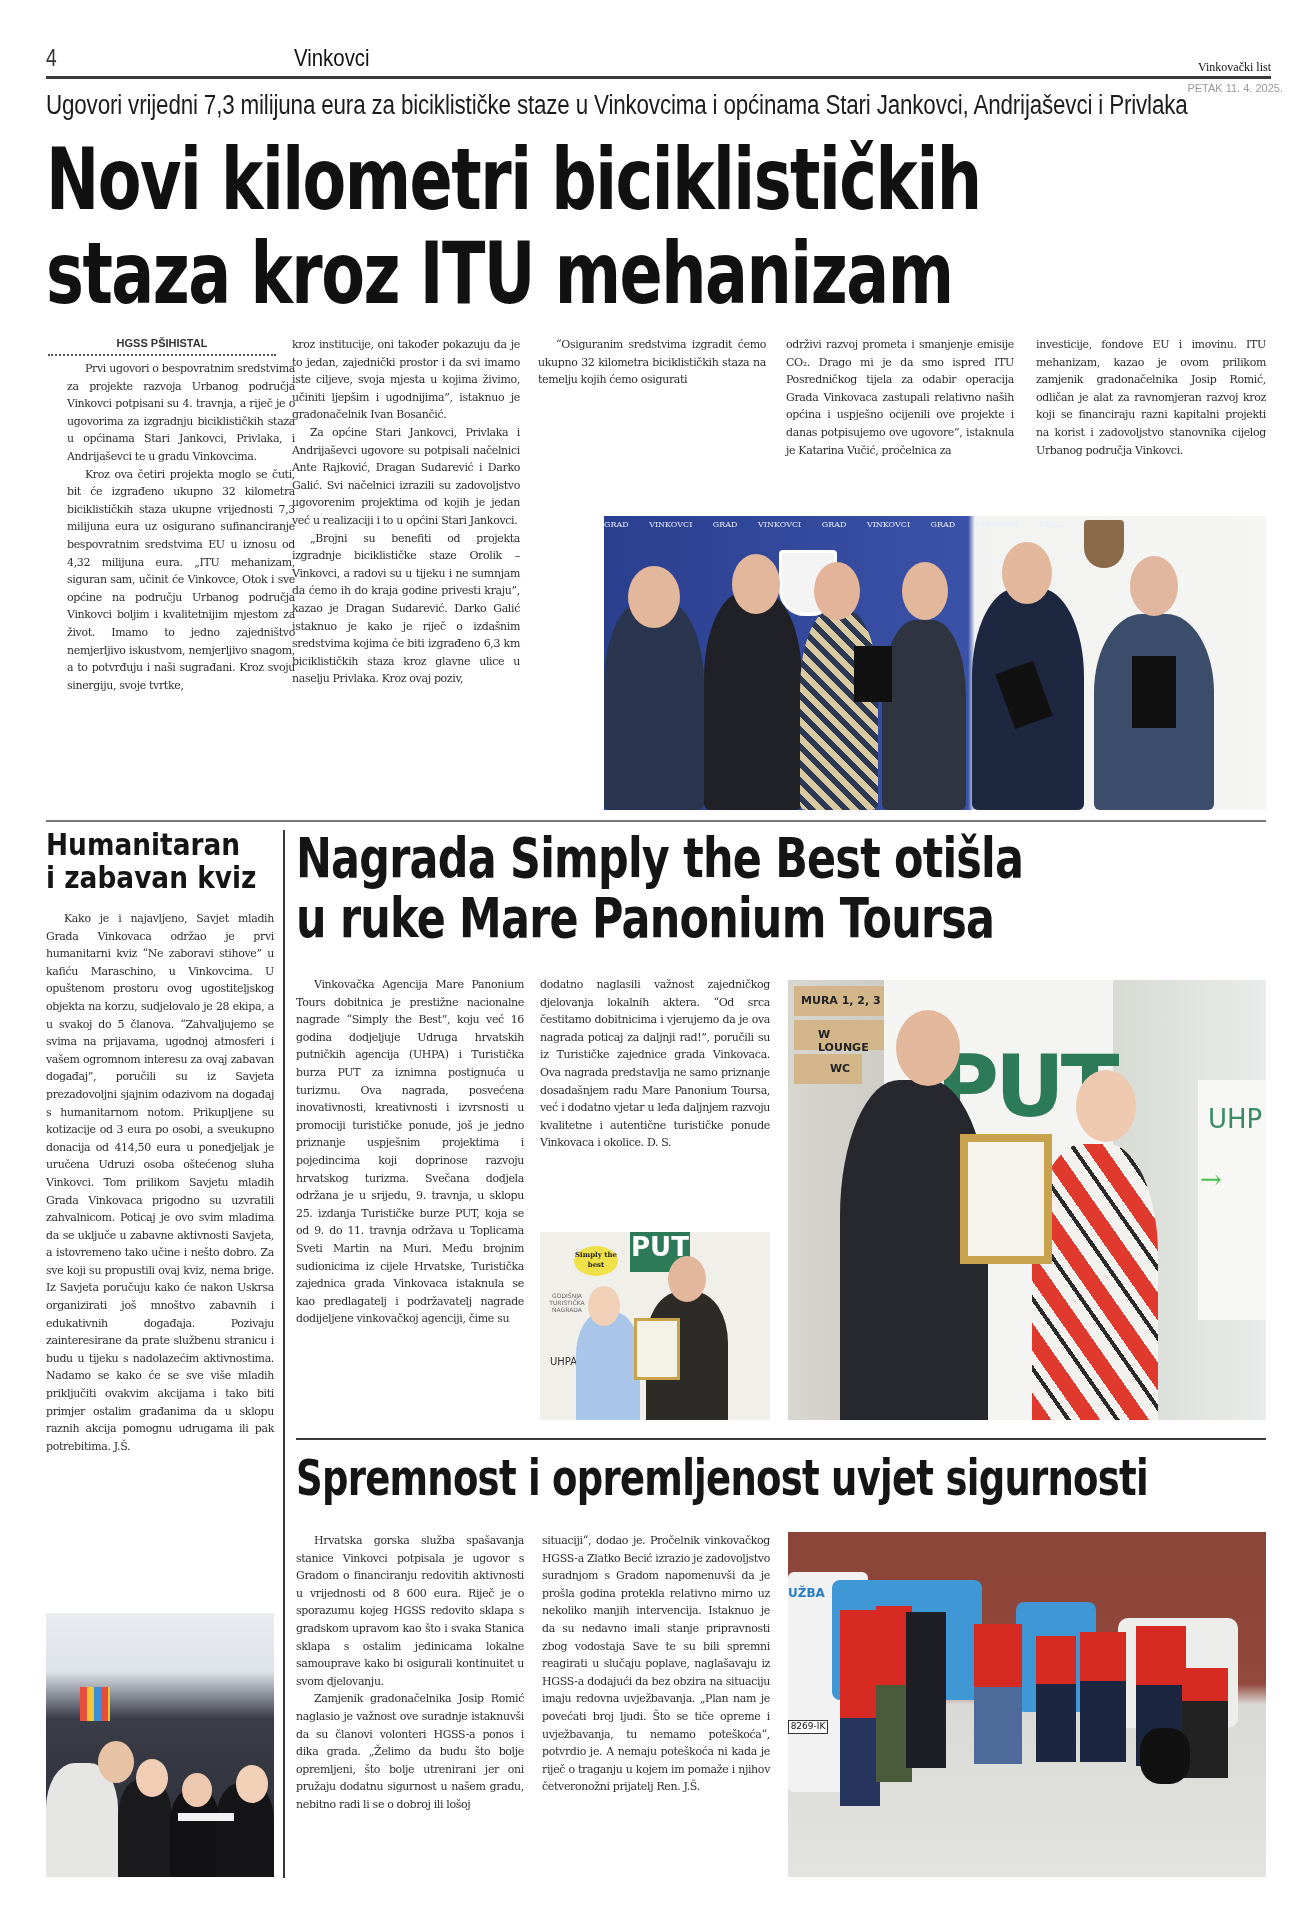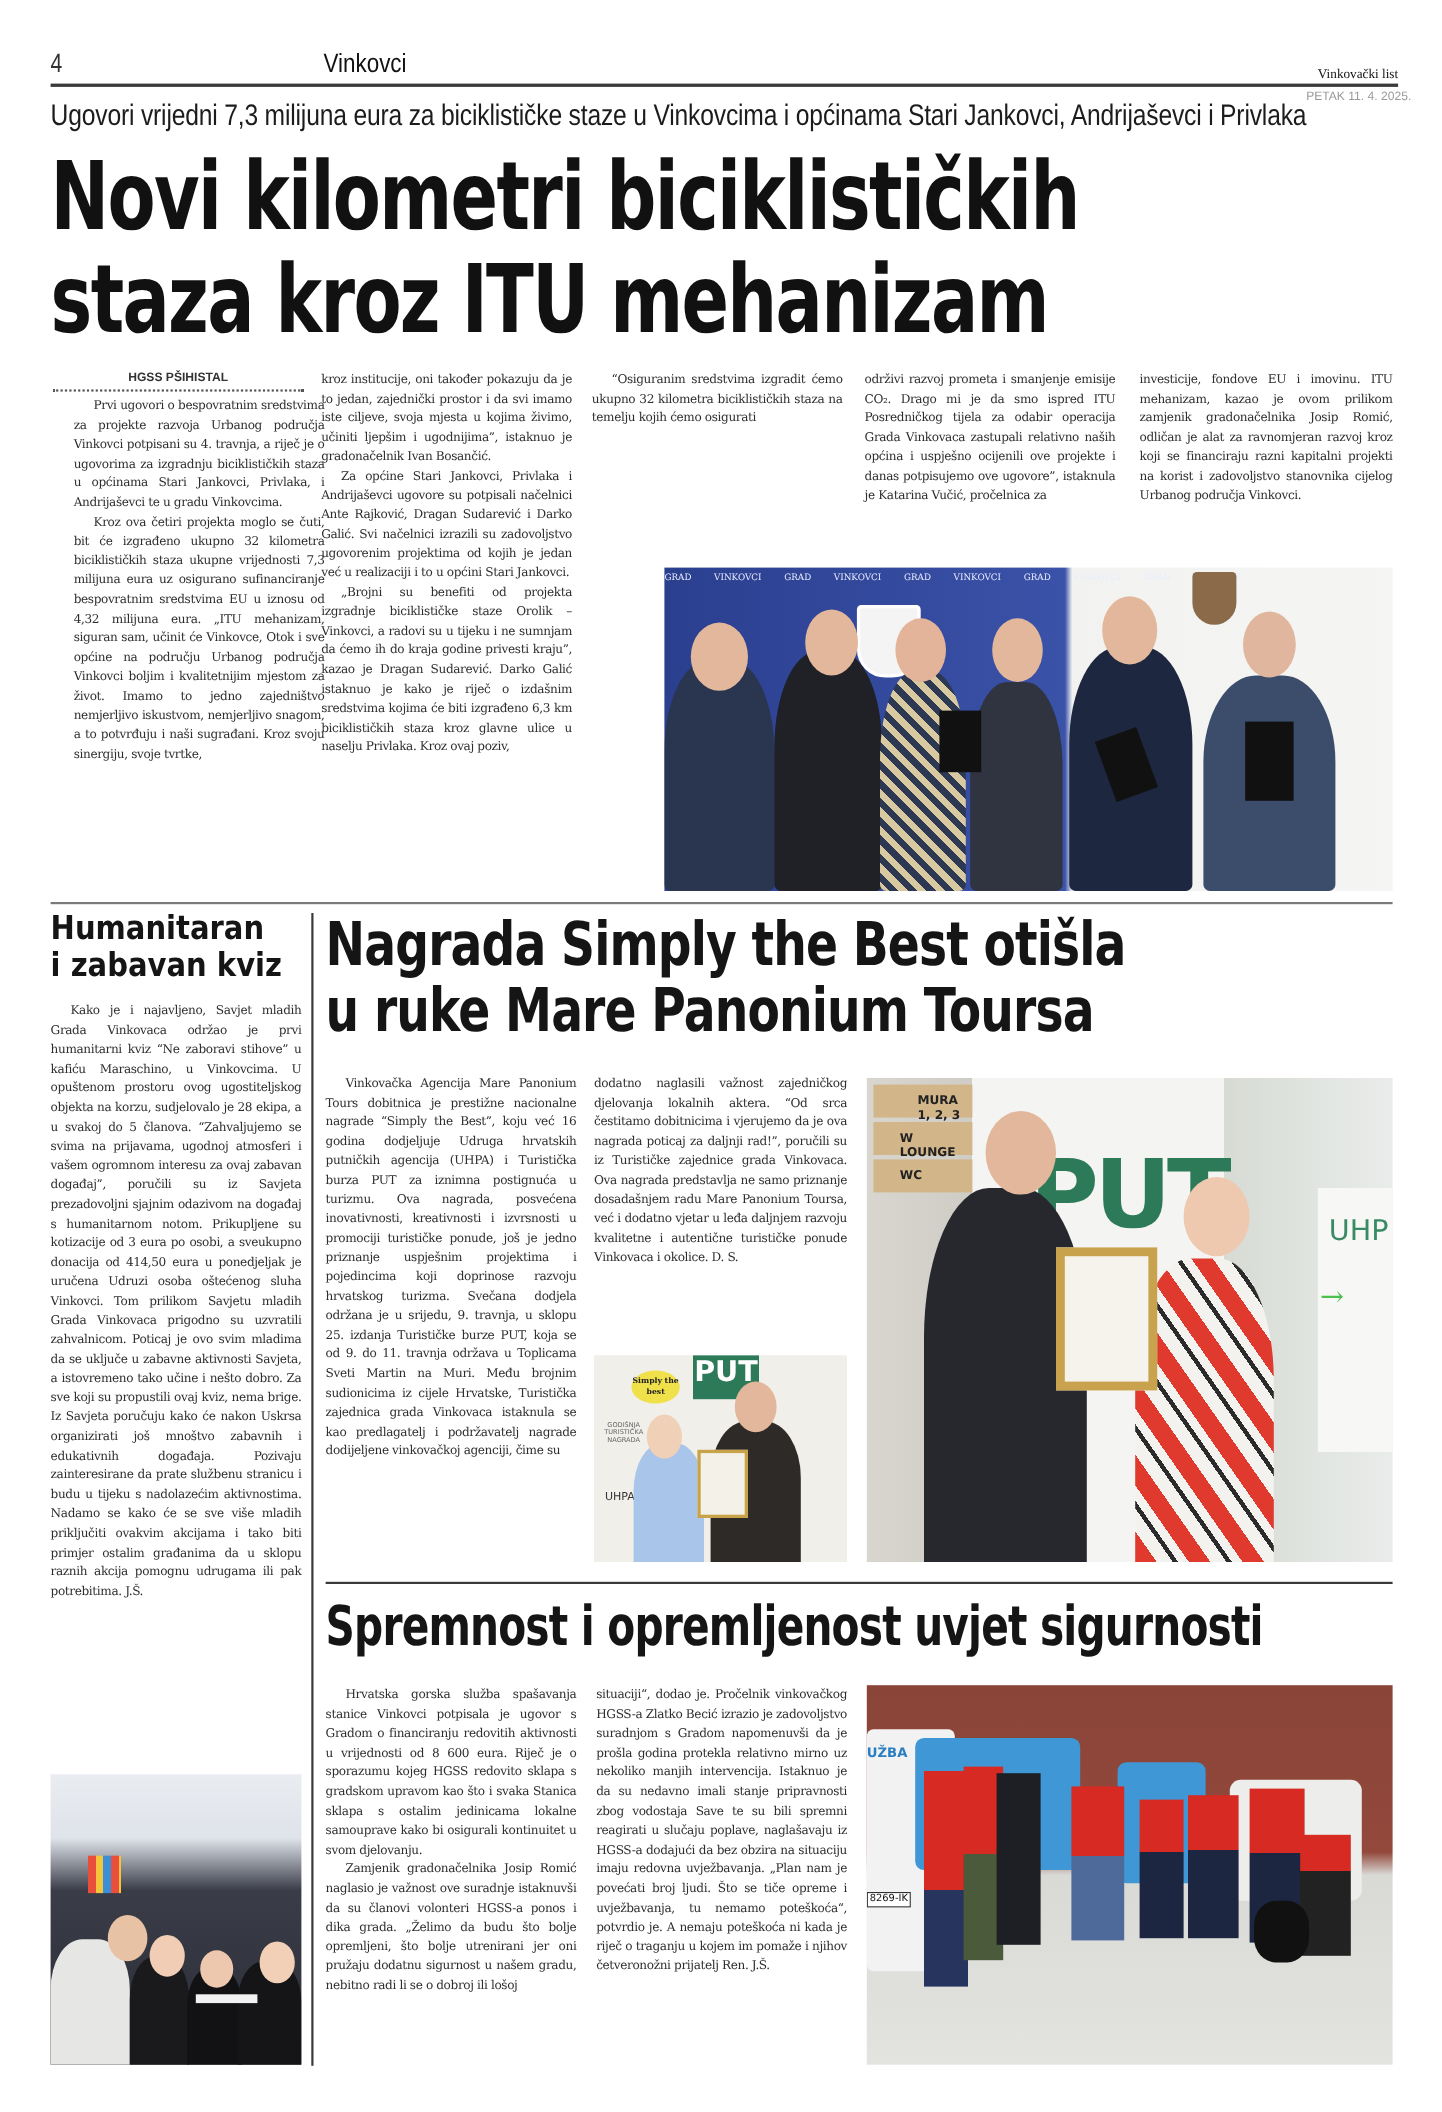--- a/index.html
+++ b/index.html
@@ -143,23 +143,23 @@
   <div style="position:absolute;left:2px;top:60px;width:50px;font-family:'DejaVu Sans',sans-serif;font-size:6px;color:#666;text-align:center;">GODIŠNJA TURISTIČKA NAGRADA</div>
   <div style="position:absolute;left:10px;top:124px;font-family:'DejaVu Sans',sans-serif;font-size:10px;color:#333;">UHPA</div>
   <div style="position:absolute;left:36px;top:80px;width:64px;height:108px;background:#a9c6ea;border-radius:40% 40% 0 0;"></div>
   <div class="head" style="left:48px;top:54px;width:32px;height:40px;background:#f0d0b6;"></div>
   <div style="position:absolute;left:106px;top:60px;width:82px;height:128px;background:#2e2a28;border-radius:40% 40% 0 0;"></div>
   <div class="head" style="left:128px;top:24px;width:38px;height:46px;"></div>
   <div style="position:absolute;left:94px;top:86px;width:46px;height:62px;background:#f3f1e8;border:3px solid #c9a34a;"></div>
 </div>
 
 <div class="abs photo ph-award">
-  <div style="position:absolute;left:6px;top:6px;width:90px;height:30px;background:#d2b68a;font-family:'DejaVu Sans',sans-serif;font-size:11px;font-weight:bold;color:#222;padding:8px 0 0 40px;">MURA 1, 2, 3</div>
+  <div style="position:absolute;left:6px;top:6px;width:90px;height:30px;background:#d2b68a;font-family:'DejaVu Sans',sans-serif;font-size:11px;font-weight:bold;color:#222;padding:8px 0 0 7px;">MURA 1, 2, 3</div>
   <div style="position:absolute;left:6px;top:40px;width:90px;height:30px;background:#d2b68a;font-family:'DejaVu Sans',sans-serif;font-size:11px;font-weight:bold;color:#222;padding:8px 0 0 24px;">W LOUNGE</div>
-  <div style="position:absolute;left:6px;top:74px;width:90px;height:30px;background:#d2b68a;font-family:'DejaVu Sans',sans-serif;font-size:11px;font-weight:bold;color:#222;padding:8px 0 0 24px;">WC</div>
+  <div style="position:absolute;left:6px;top:74px;width:68px;height:30px;background:#d2b68a;font-family:'DejaVu Sans',sans-serif;font-size:11px;font-weight:bold;color:#222;padding:8px 0 0 24px;text-align:center;">WC</div>
   <div class="put-logo" style="left:148px;top:56px;font-size:86px;letter-spacing:-4px;">PUT</div>
   <div style="position:absolute;left:410px;top:100px;width:68px;height:240px;background:#f7f8f6;"></div>
   <div style="position:absolute;left:420px;top:124px;font-family:'DejaVu Sans',sans-serif;font-size:26px;color:#3a8a66;">UHP</div>
   <div style="position:absolute;left:412px;top:184px;font-size:26px;color:#4cbf4c;">→</div>
   <div style="position:absolute;left:52px;top:100px;width:148px;height:340px;background:#26282e;border-radius:40% 40% 0 0;"></div>
   <div class="head" style="left:108px;top:30px;width:64px;height:76px;"></div>
   <div style="position:absolute;left:244px;top:164px;width:126px;height:276px;background:repeating-linear-gradient(55deg,#e03a2e 0 16px,#f4f2ef 16px 28px,#2b2b2b 28px 32px,#f4f2ef 32px 40px);border-radius:40% 40% 0 0;"></div>
   <div class="head" style="left:288px;top:90px;width:60px;height:72px;background:#efc8b0;"></div>
   <div style="position:absolute;left:172px;top:154px;width:92px;height:130px;background:#f5f3ec;border:8px solid #c8a24c;"></div>
 </div>

